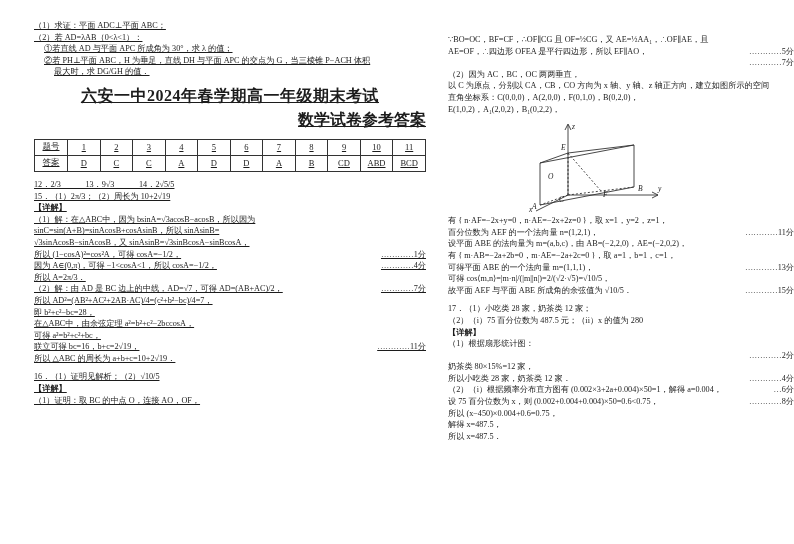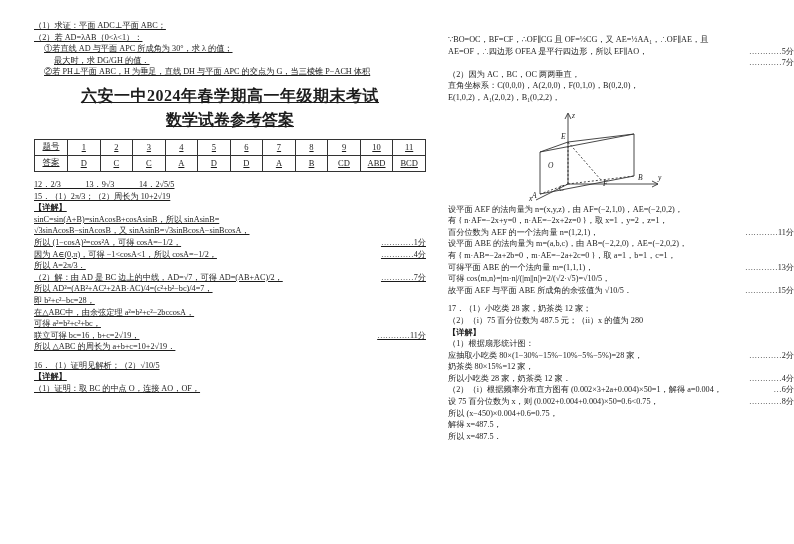--- a/index.html
+++ b/index.html
@@ -9,21 +9,21 @@
   }
   .col-left{position:absolute;left:34px;top:20px;width:392px;text-decoration:underline;}
   .col-right{position:absolute;left:432px;top:34px;width:346px;margin-left:16px;}
   .line{display:flex;align-items:baseline;font-size:8.2px;line-height:11.6px;white-space:nowrap;overflow:hidden;}
   .line .mark{margin-left:auto;padding-left:4px;white-space:nowrap;}
   .bold{font-weight:bold;}
   .ind{padding-left:10px;}
   .ind2{padding-left:20px;}
   .gap{margin-top:7px;}
   .title1{font-size:16px;font-weight:700;text-align:center;margin-top:8px;letter-spacing:.5px;}
-  .title2{font-size:16px;font-weight:700;text-align:center;margin:3px 0 8px;}
+  .title2{font-size:16px;font-weight:700;text-align:right;margin:3px 0 8px;}
   table.anstable{border-collapse:collapse;width:100%;margin:2px 0 4px;table-layout:fixed;}
   table.anstable td{border:1px solid #333;text-align:center;font-size:8.5px;height:15px;padding:0;overflow:hidden;}
   table.anstable td:first-child{width:32px;}
   .figure-wrap{position:relative;height:96px;margin:2px 0 2px 60px;}
   .figure-wrap svg{display:block;}
   .fig-label{font-size:7.5px;font-style:italic;fill:#222;font-family:"Liberation Serif",serif;}
 </style>
 </head>
 <body>
 
@@ -33,25 +33,25 @@
     <div>
         <div class="line">
           <span>（1）求证：平面 ADC⊥平面 ABC；</span>
         </div>
         <div class="line">
           <span>（2）若 AD=λAB（0&lt;λ&lt;1）：</span>
         </div>
         <div class="line ind">
           <span>①若直线 AD 与平面 APC 所成角为 30°，求 λ 的值；</span>
         </div>
+        <div class="line ind">
+          <span>②若 PH⊥平面 ABC，H 为垂足，直线 DH 与平面 APC 的交点为 G，当三棱锥 P−ACH 体积</span>
+        </div>
         <div class="line ind2">
           <span>最大时，求 DG/GH 的值．</span>
-        </div>
-        <div class="line ind">
-          <span>②若 PH⊥平面 ABC，H 为垂足，直线 DH 与平面 APC 的交点为 G，当三棱锥 P−ACH 体积</span>
         </div>
       </div>
 
     <div class="title1">六安一中2024年春学期高一年级期末考试</div>
     <div class="title2">数学试卷参考答案</div>
 
     <table class="anstable">
       <tbody>
         <tr>
             <td class="cell"><span>题号</span></td>
@@ -88,20 +88,23 @@
         <div class="line gap">
           <span>12．2/3　　　13．9√3　　　14．2√5/5</span>
         </div>
         <div class="line">
           <span>15．（1）2π/3；（2）周长为 10+2√19</span>
         </div>
         <div class="line bold">
           <span>【详解】</span>
         </div>
         <div class="line">
+          <span>（1）解：在△ABC中，因为 bsinA=√3acosB−acosB，所以因为</span>
+        </div>
+        <div class="line">
           <span>sinC=sin(A+B)=sinAcosB+cosAsinB，所以 sinAsinB=</span>
         </div>
         <div class="line">
           <span>√3sinAcosB−sinAcosB，又 sinAsinB=√3sinBcosA−sinBcosA，</span>
         </div>
         <div class="line">
           <span>所以 (1−cosA)²=cos²A，可得 cosA=−1/2，</span>
           <span class="mark">…………1分</span>
         </div>
         <div class="line">
@@ -153,20 +156,23 @@
         </div>
         <div class="line">
           <span>AE=OF，∴四边形 OFEA 是平行四边形，所以 EF∥AO，</span>
           <span class="mark">…………5分</span>
         </div>
         <div class="line">
           <span class="mark">…………7分</span>
         </div>
         <div class="line">
           <span>（2）因为 AC，BC，OC 两两垂直，</span>
+        </div>
+        <div class="line">
+          <span>以 C 为原点，分别以 CA，CB，CO 方向为 x 轴、y 轴、z 轴正方向，建立如图所示的空间</span>
         </div>
         <div class="line">
           <span>直角坐标系：C(0,0,0)，A(2,0,0)，F(0,1,0)，B(0,2,0)，</span>
         </div>
         <div class="line">
           <span>E(1,0,2)，A₁(2,0,2)，B₁(0,2,2)，</span>
         </div>
       </div>
 
     <div class="figure-wrap">
@@ -196,23 +202,20 @@
         <text class="fig-label" x="130" y="74">B</text>
         <text class="fig-label" x="51" y="85">C</text>
         <text class="fig-label" x="53" y="33">E</text>
         <text class="fig-label" x="95" y="80">F</text>
         <text class="fig-label" x="40" y="62">O</text>
       </svg>
     </div>
 
     <div>
         <div class="line">
-          <span>设平面 AEF 的法向量为 n=(x,y,z)，由 AF=(−2,1,0)，AE=(−2,0,2)，</span>
-        </div>
-        <div class="line">
           <span>有 { n·AF=−2x+y=0，n·AE=−2x+2z=0 }，取 x=1，y=2，z=1，</span>
         </div>
         <div class="line">
           <span>百分位数为 AEF 的一个法向量 n=(1,2,1)，</span>
           <span class="mark">…………11分</span>
         </div>
         <div class="line">
           <span>设平面 ABE 的法向量为 m=(a,b,c)，由 AB=(−2,2,0)，AE=(−2,0,2)，</span>
         </div>
         <div class="line">
@@ -235,21 +238,20 @@
         <div class="line">
           <span>（2）（i）75 百分位数为 487.5 元；（ii）x 的值为 280</span>
         </div>
         <div class="line bold">
           <span>【详解】</span>
         </div>
         <div class="line">
           <span>（1）根据扇形统计图：</span>
         </div>
         <div class="line">
-          <span>应抽取小吃类 80×(1−30%−15%−10%−5%−5%)=28 家，</span>
           <span class="mark">…………2分</span>
         </div>
         <div class="line">
           <span>奶茶类 80×15%=12 家，</span>
         </div>
         <div class="line">
           <span>所以小吃类 28 家，奶茶类 12 家．</span>
           <span class="mark">…………4分</span>
         </div>
         <div class="line">

